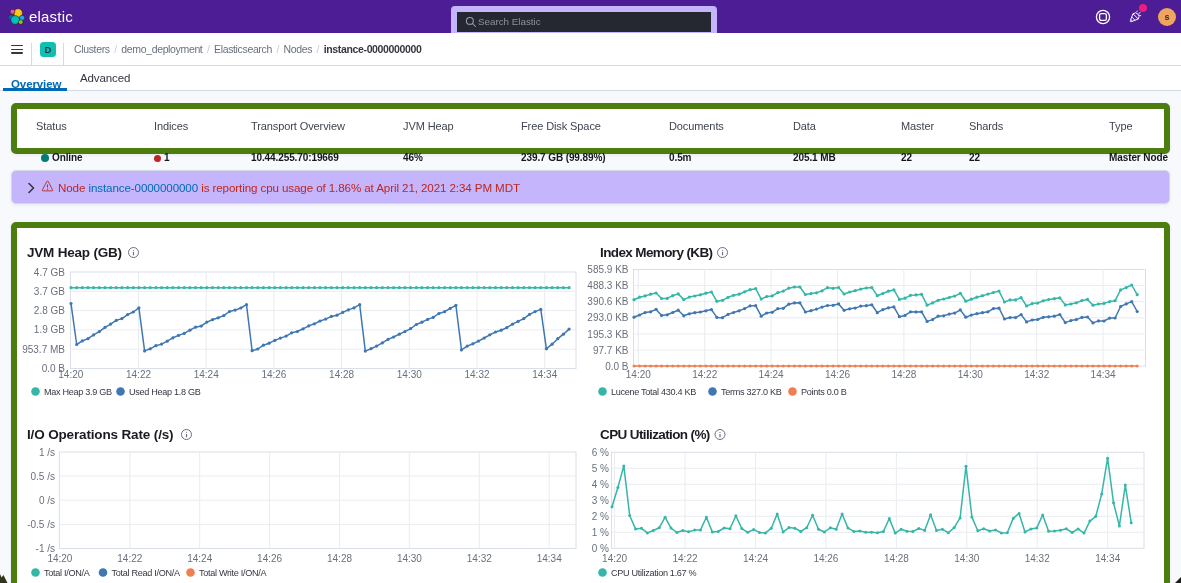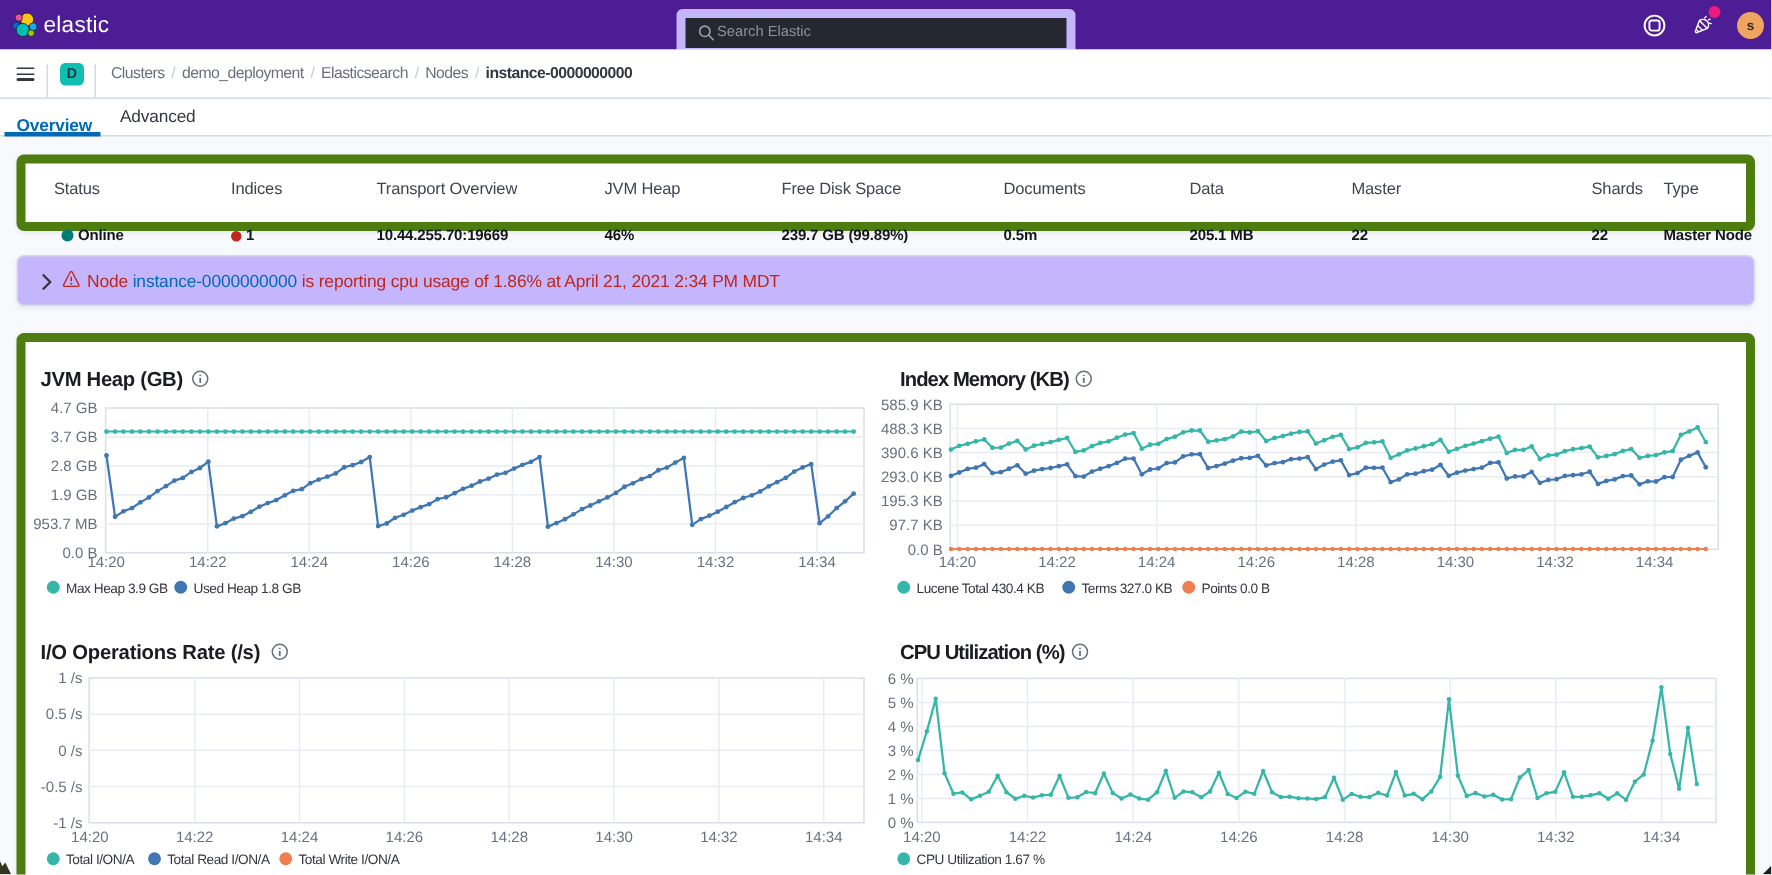--- a/index.html
+++ b/index.html
@@ -106,21 +106,21 @@
     <div class="val">0.5m</div>
     </div>
   <div class="scol" style="position:absolute;left:776px;top:11px">
       <div class="lab">Data</div>
     <div class="val">205.1 MB</div>
     </div>
   <div class="scol" style="position:absolute;left:884px;top:11px">
       <div class="lab">Master</div>
     <div class="val">22</div>
     </div>
-  <div class="scol" style="position:absolute;left:1044px;top:11px">
+  <div class="scol" style="position:absolute;left:952px;top:11px">
       <div class="lab">Shards</div>
     <div class="val">22</div>
     </div>
   <div class="scol" style="position:absolute;left:1092px;top:11px">
       <div class="lab">Type</div>
     <div class="val">Master Node</div>
     </div>
 </div>
 
 <div class="alertrow">

